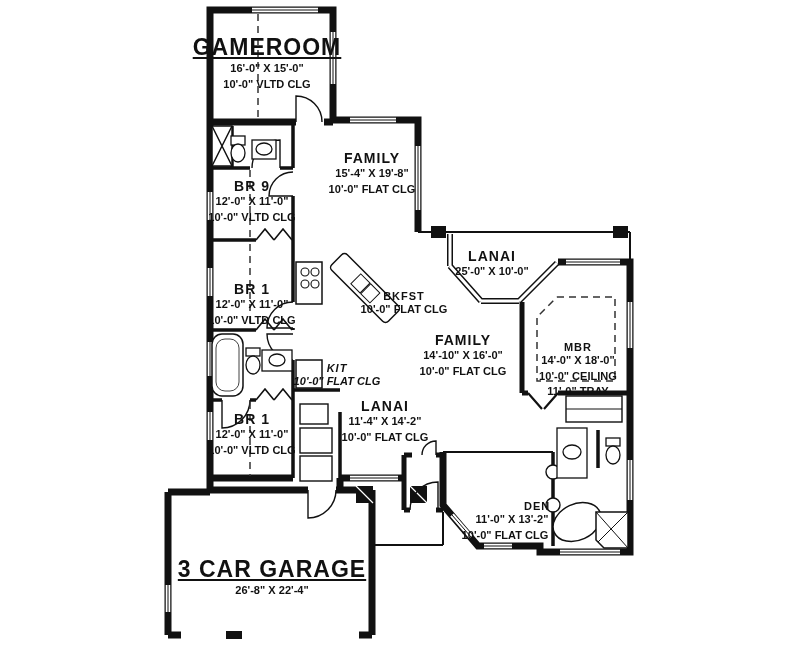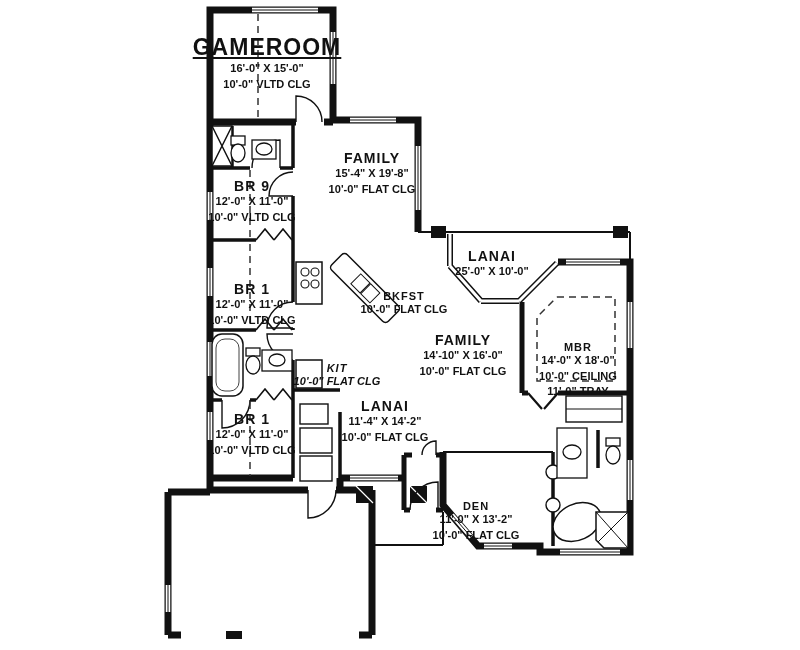--- a/index.html
+++ b/index.html
@@ -256,22 +256,28 @@
           <div>10'-0" FLAT CLG</div>
         </div>
   </div>
       <div class="room md" style="left: 252px; top: 411px;">
     <div class="nm">BR 1</div>
     <div class="dims">
           <div>12'-0" X 11'-0"</div>
           <div>10'-0" VLTD CLG</div>
         </div>
   </div>
-      <div class="room sm" style="left: 476px; top: 462px;">
+      <div class="room sm" style="left: 505px; top: 462px; text-align: right;">
     <div class="nm">DEN</div>
     <div class="dims">
           <div>11'-0" X 13'-2"</div>
           <div>10'-0" FLAT CLG</div>
         </div>
   </div>
+      <div class="room lg" style="left: 272px; top: 556px;">
+    <div class="nm">3 CAR GARAGE</div>
+    <div class="dims">
+          <div>26'-8" X  22'-4"</div>
+        </div>
+  </div>
     </div>
 
 </div>
 
 </body></html>

